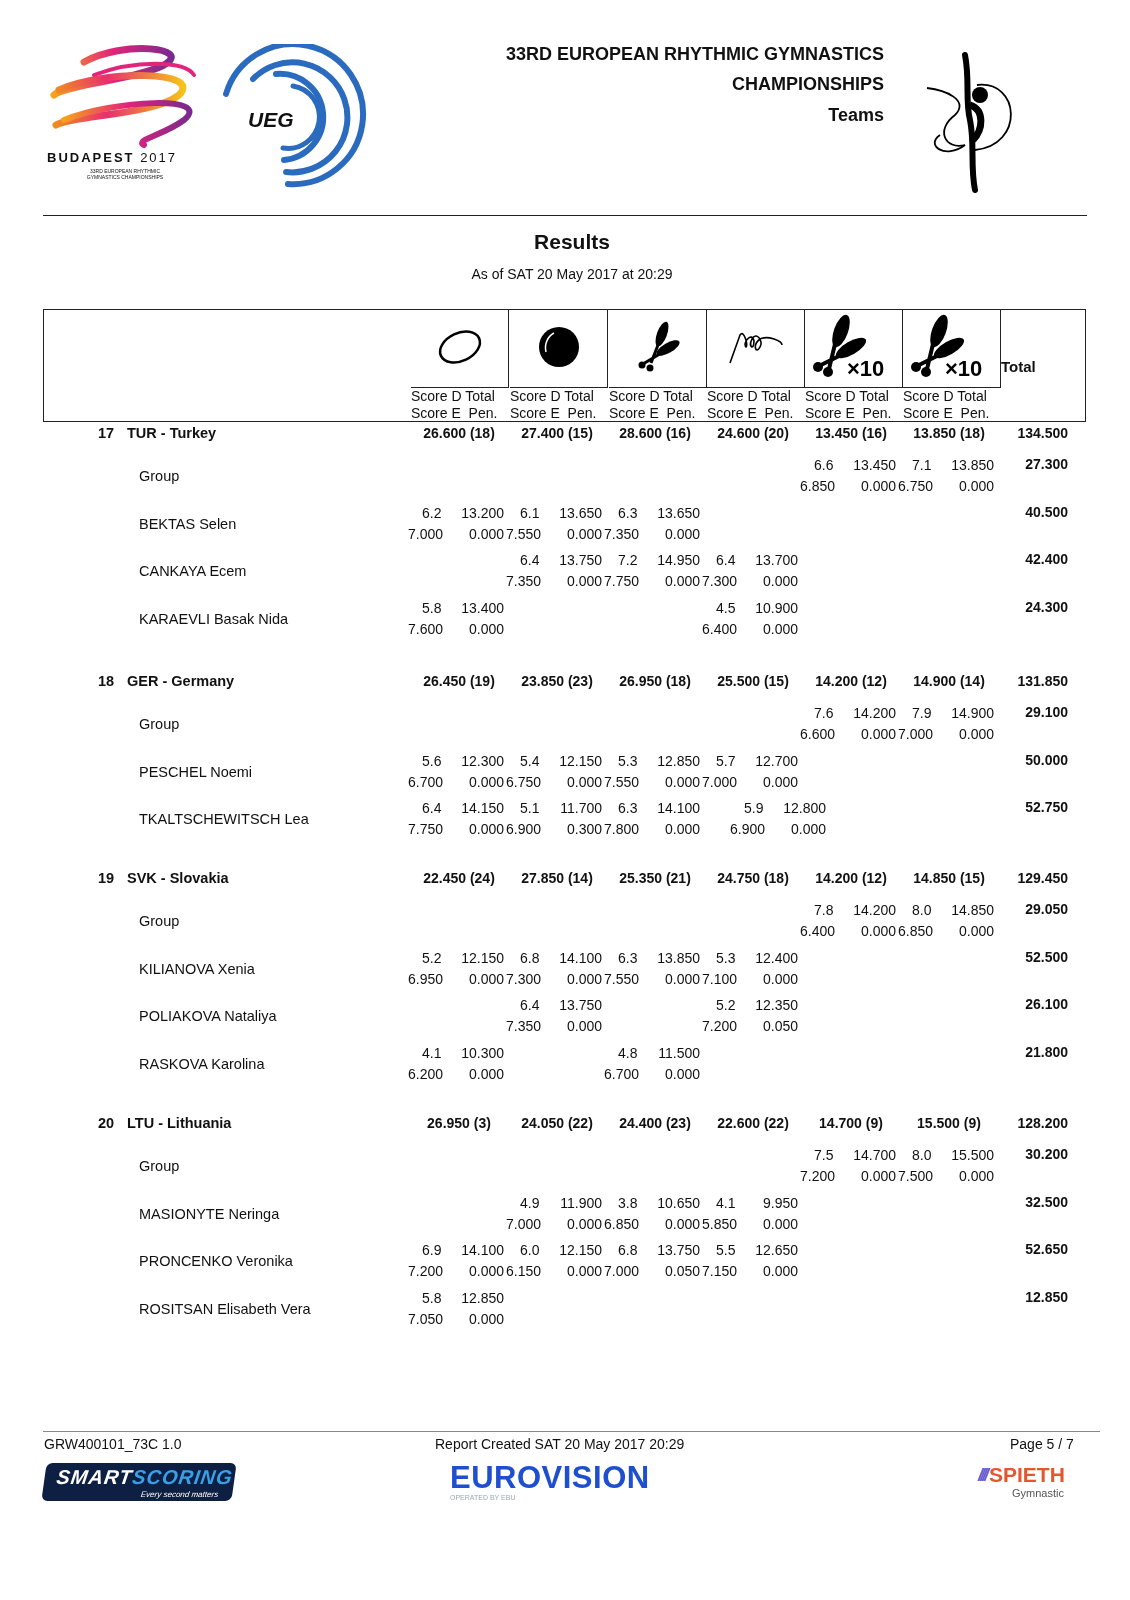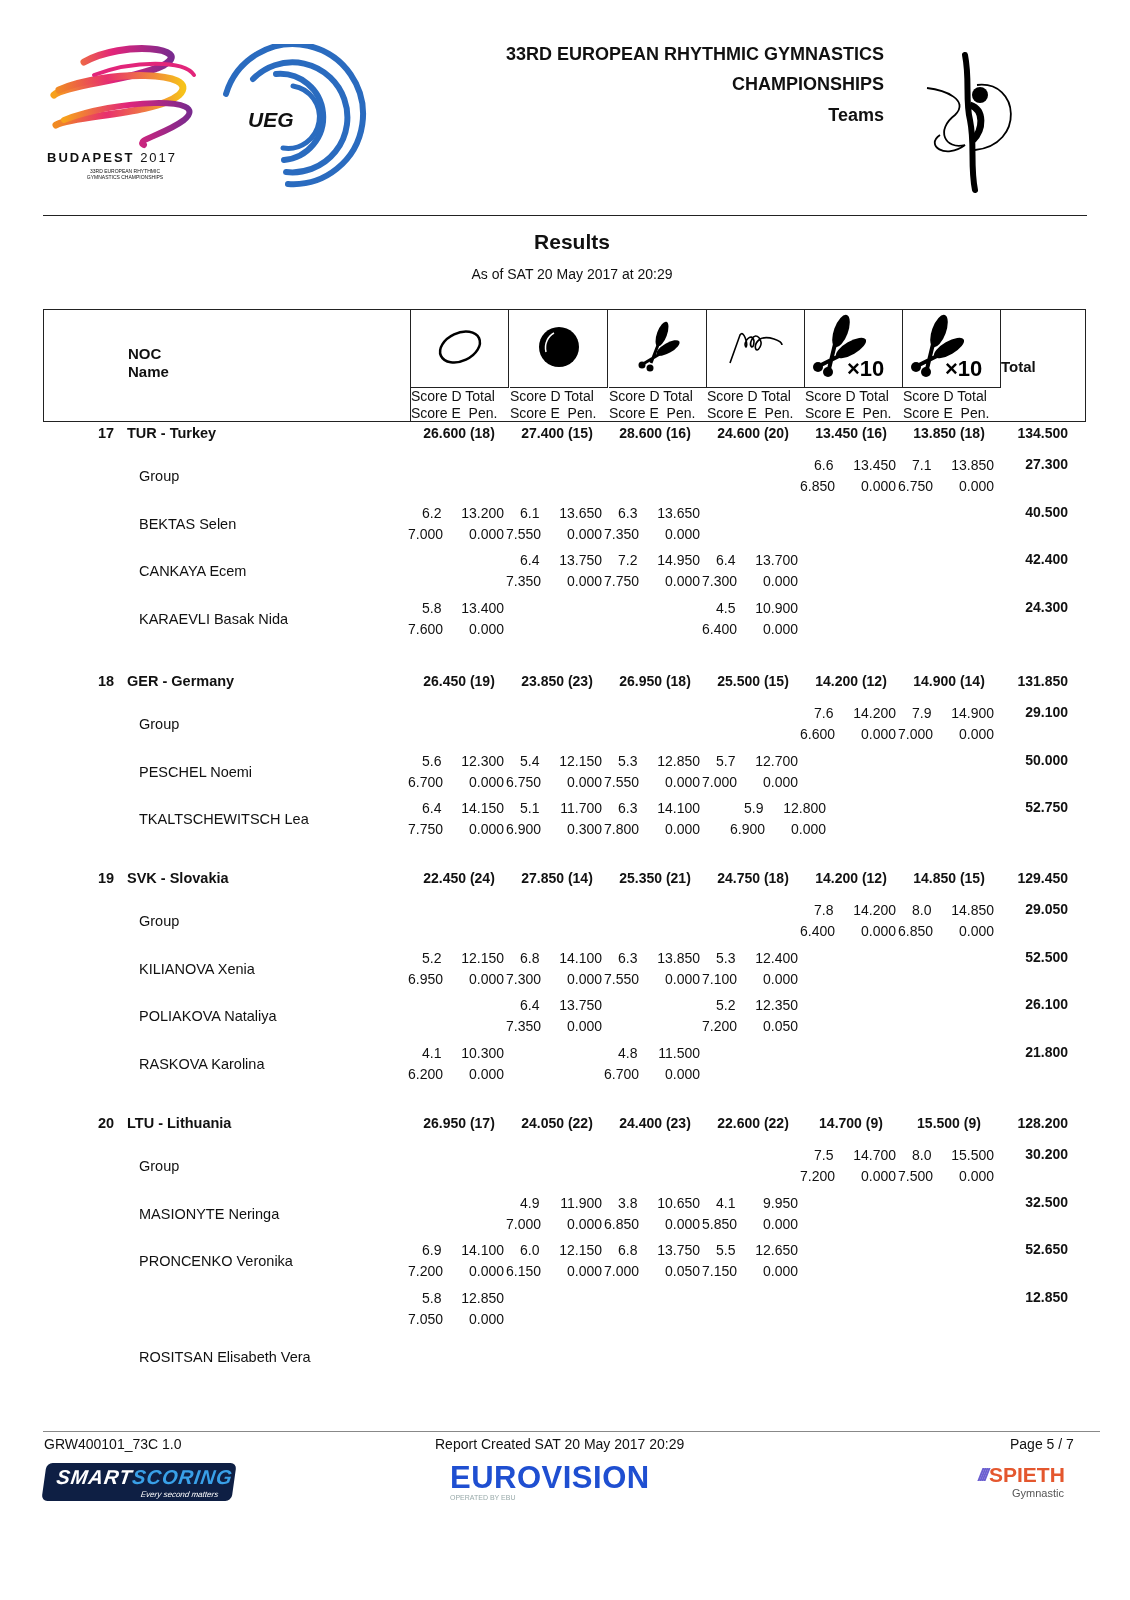--- a/index.html
+++ b/index.html
@@ -88,24 +88,20 @@
     <path d="M52 35 C95 30 100 95 50 100" stroke="#000" stroke-width="1.8" fill="none"></path>
     <path d="M2 38 C20 40 45 50 30 65 C10 80 20 100 40 95 C20 110 0 95 15 85" stroke="#000" stroke-width="1.8" fill="none"></path>
   </svg>
 </div>
 
 <div class="hr-top"></div>
 <div class="results-title">Results</div>
 <div class="asof">As of SAT 20 May 2017 at 20:29</div>
 
 <div class="thead">
-  <div class="noc-h">
-    <span style="top:35px;">NOC</span>
-    <span style="top:53px;">Name</span>
-  </div>
   <div id="app-headers">
       <div class="app-h" style="left: 367px;">
         <span><svg width="50" height="44" viewBox="0 0 50 44">
             <ellipse cx="25" cy="22" rx="21" ry="14" transform="rotate(-25 25 22)" fill="none" stroke="#000" stroke-width="2.5"></ellipse>
           </svg></span>
       </div>
       <div class="app-sub" style="left: 367px;">
         <div>Score D Total</div>
         <div style="white-space: pre;">Score E  Pen.</div>
       </div>
@@ -547,21 +543,21 @@
             <span>6.700</span>
             <span>0.000</span>
           </div>
         </div>
         <div class="tot" style="top: 1043.5px;">21.800</div>
       </div>
     </div>
     <div>
       <div class="team-line" style="left: 98px; top: 1115px;">20</div>
       <div class="team-line" style="left: 127px; top: 1115px;">LTU - Lithuania</div>
-      <div class="app-tot" style="left: 410px; top: 1115px;">26.950 (17)</div>
+      <div class="app-tot" style="left: 410px; top: 1115px;">26.950 (3)</div>
       <div class="app-tot" style="left: 508px; top: 1115px;">24.050 (22)</div>
       <div class="app-tot" style="left: 606px; top: 1115px;">24.400 (23)</div>
       <div class="app-tot" style="left: 704px; top: 1115px;">22.600 (22)</div>
       <div class="app-tot" style="left: 802px; top: 1115px;">14.700 (9)</div>
       <div class="app-tot" style="left: 900px; top: 1115px;">15.500 (9)</div>
       <div class="tot" style="top: 1115px;">128.200</div>
       <div>
         <div class="athlete-name" style="top: 1158px;">Group</div>
         <div class="cell" style="left: 800px; top: 1145px;">
           <div class="r1">
@@ -657,21 +653,21 @@
             <span>12.650</span>
           </div>
           <div class="r2">
             <span>7.150</span>
             <span>0.000</span>
           </div>
         </div>
         <div class="tot" style="top: 1241px;">52.650</div>
       </div>
       <div>
-        <div class="athlete-name" style="top: 1300.5px; margin-top: 48px;">ROSITSAN Elisabeth Vera</div>
+        <div class="athlete-name" style="top: 1300.5px;">ROSITSAN Elisabeth Vera</div>
         <div class="cell" style="left: 408px; top: 1287.5px;">
           <div class="r1">
             <span>5.8</span>
             <span>12.850</span>
           </div>
           <div class="r2">
             <span>7.050</span>
             <span>0.000</span>
           </div>
         </div>

